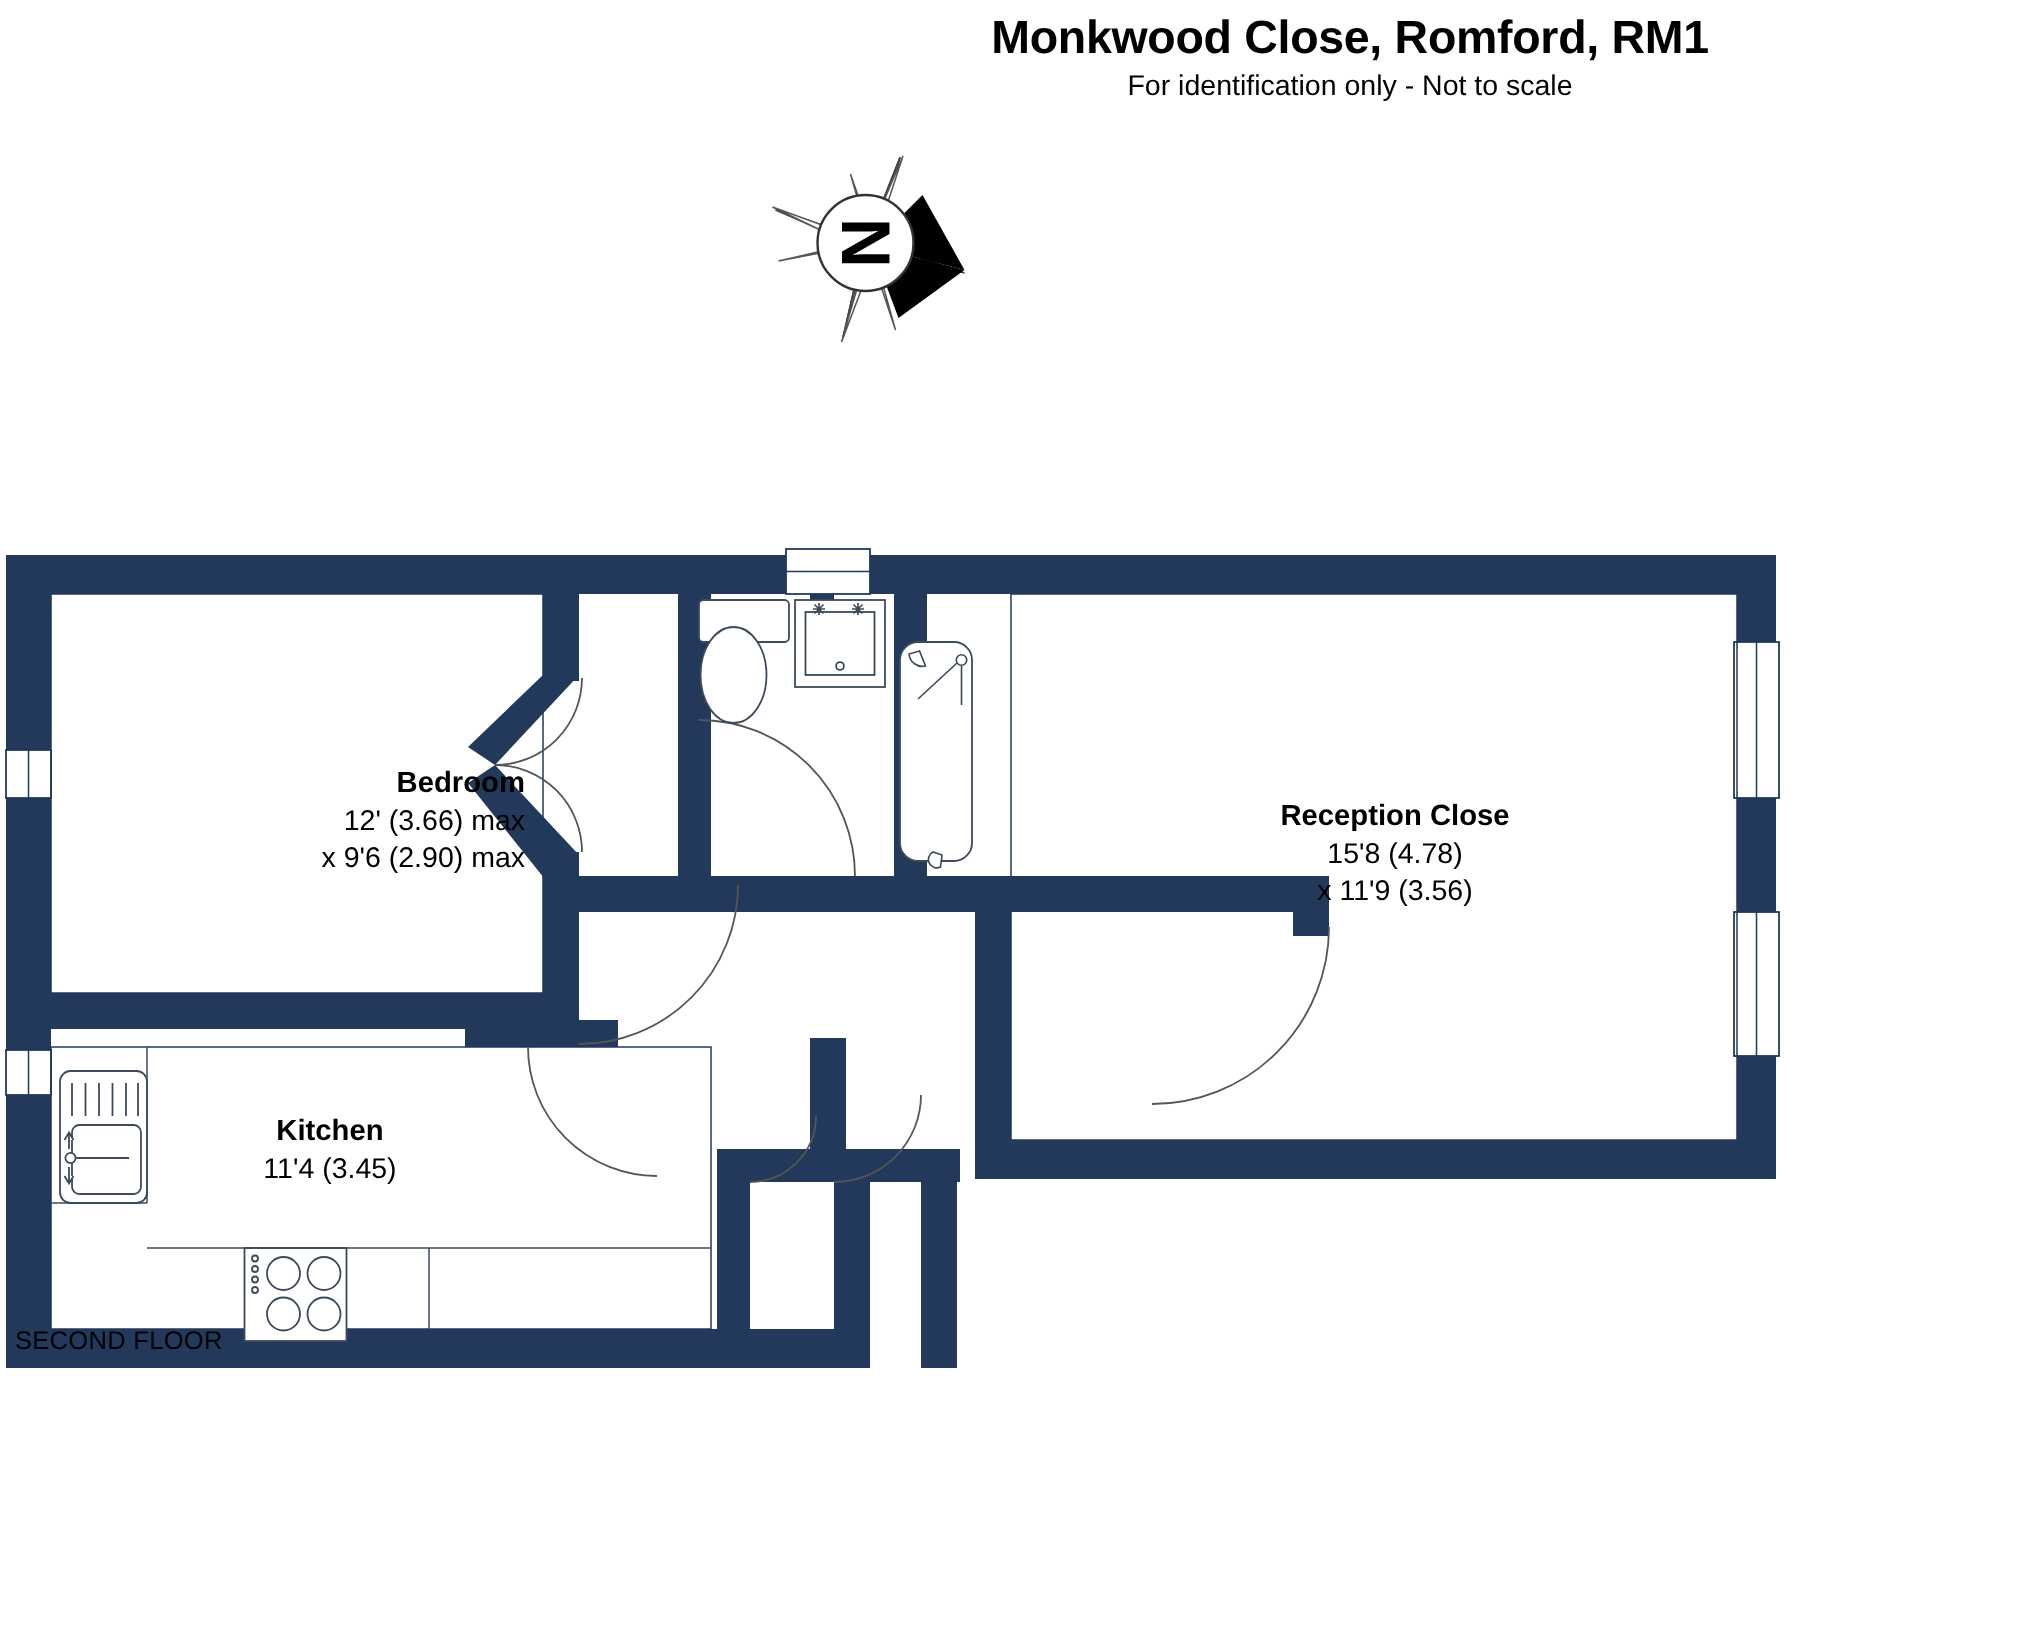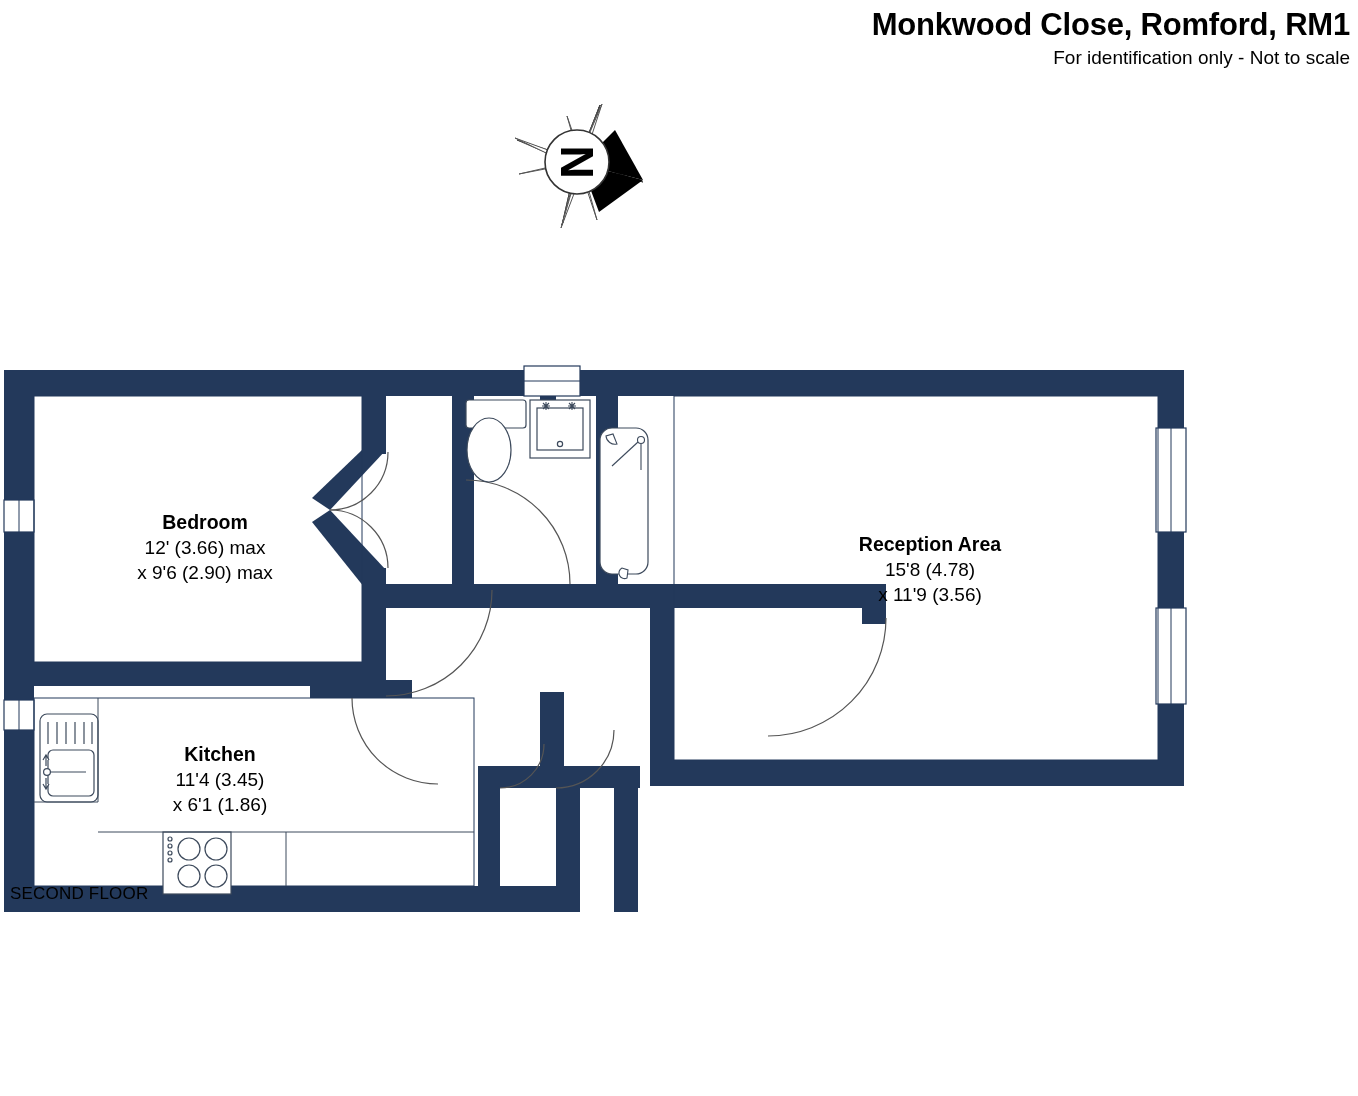--- a/index.html
+++ b/index.html
@@ -16,21 +16,21 @@
     color: #000000;
     overflow: hidden;
   }
 
   
   #header {
     position: absolute;
     top: 0;
     right: 8px;
     width: 900px;
-    text-align: right;
+    text-align: center;
   }
   #header .title {
     font-size: 31px;
     font-weight: bold;
     letter-spacing: -0.2px;
     line-height: 38px;
     margin-top: 6px;
     white-space: nowrap;
   }
   #header .area {
@@ -73,21 +73,21 @@
   .room-label .rl-name {
     font-size: 19.5px;
     font-weight: bold;
     display: block;
   }
   .room-label .rl-dim {
     font-size: 19px;
     display: block;
   }
 
-  #label-bedroom { left: 60px; top: 148px; width: 290px; }
+  #label-bedroom { left: 60px; top: 148px; width: 290px; text-align: right; }
   #label-kitchen { left: 75px; top: 380px; width: 290px; }
   #label-reception { left: 760px; top: 170px; width: 340px; }
 
   
   #floor-caption {
     position: absolute;
     left: 10px;
     top: 884px;
     font-size: 17px;
     font-weight: normal;
@@ -302,25 +302,24 @@
   
   <div class="room-label" id="label-bedroom">
     <span class="rl-name">Bedroom</span>
     <span class="rl-dim">12' (3.66) max</span>
     <span class="rl-dim">x 9'6 (2.90) max</span>
   </div>
 
   <div class="room-label" id="label-kitchen">
     <span class="rl-name">Kitchen</span>
     <span class="rl-dim">11'4 (3.45)</span>
-    <span class="rl-dim">x 6'1 (1.86)</span>
   </div>
 
   <div class="room-label" id="label-reception">
-    <span class="rl-name">Reception Area</span>
+    <span class="rl-name">Reception Close</span>
     <span class="rl-dim">15'8 (4.78)</span>
     <span class="rl-dim">x 11'9 (3.56)</span>
   </div>
 </div>
 
 <div id="floor-caption">SECOND FLOOR</div>
 
 <div id="footer">
 
   

